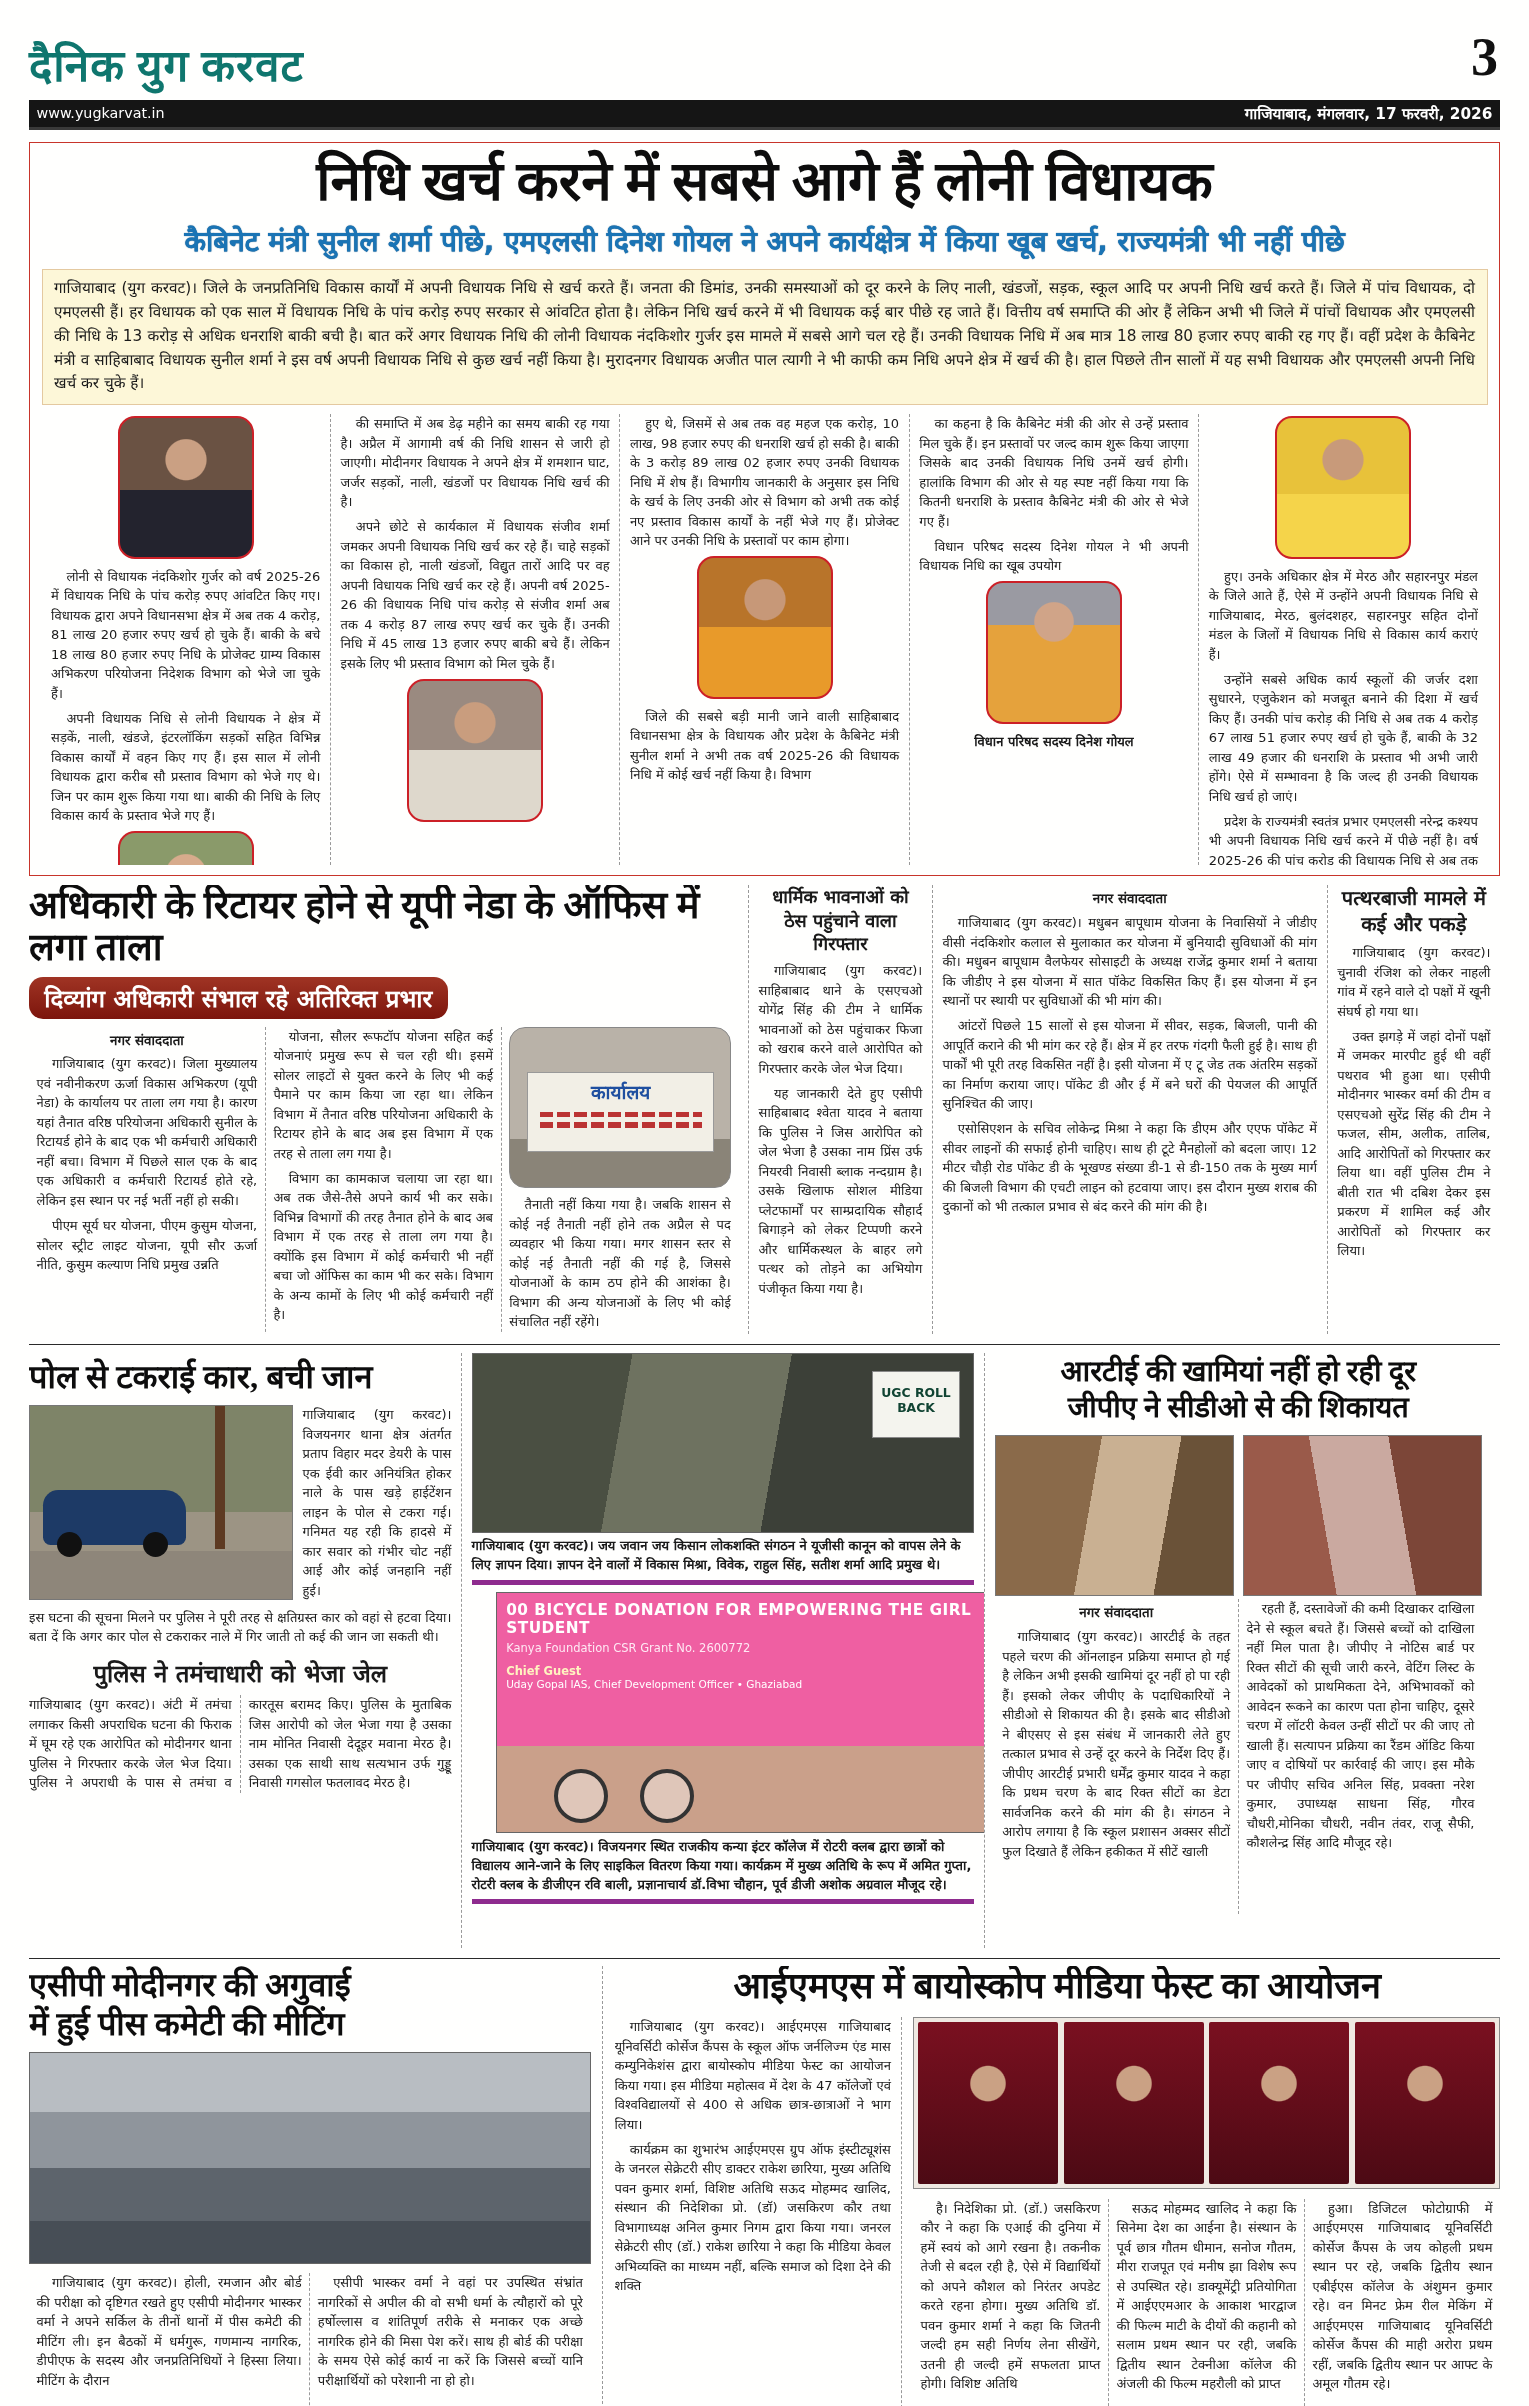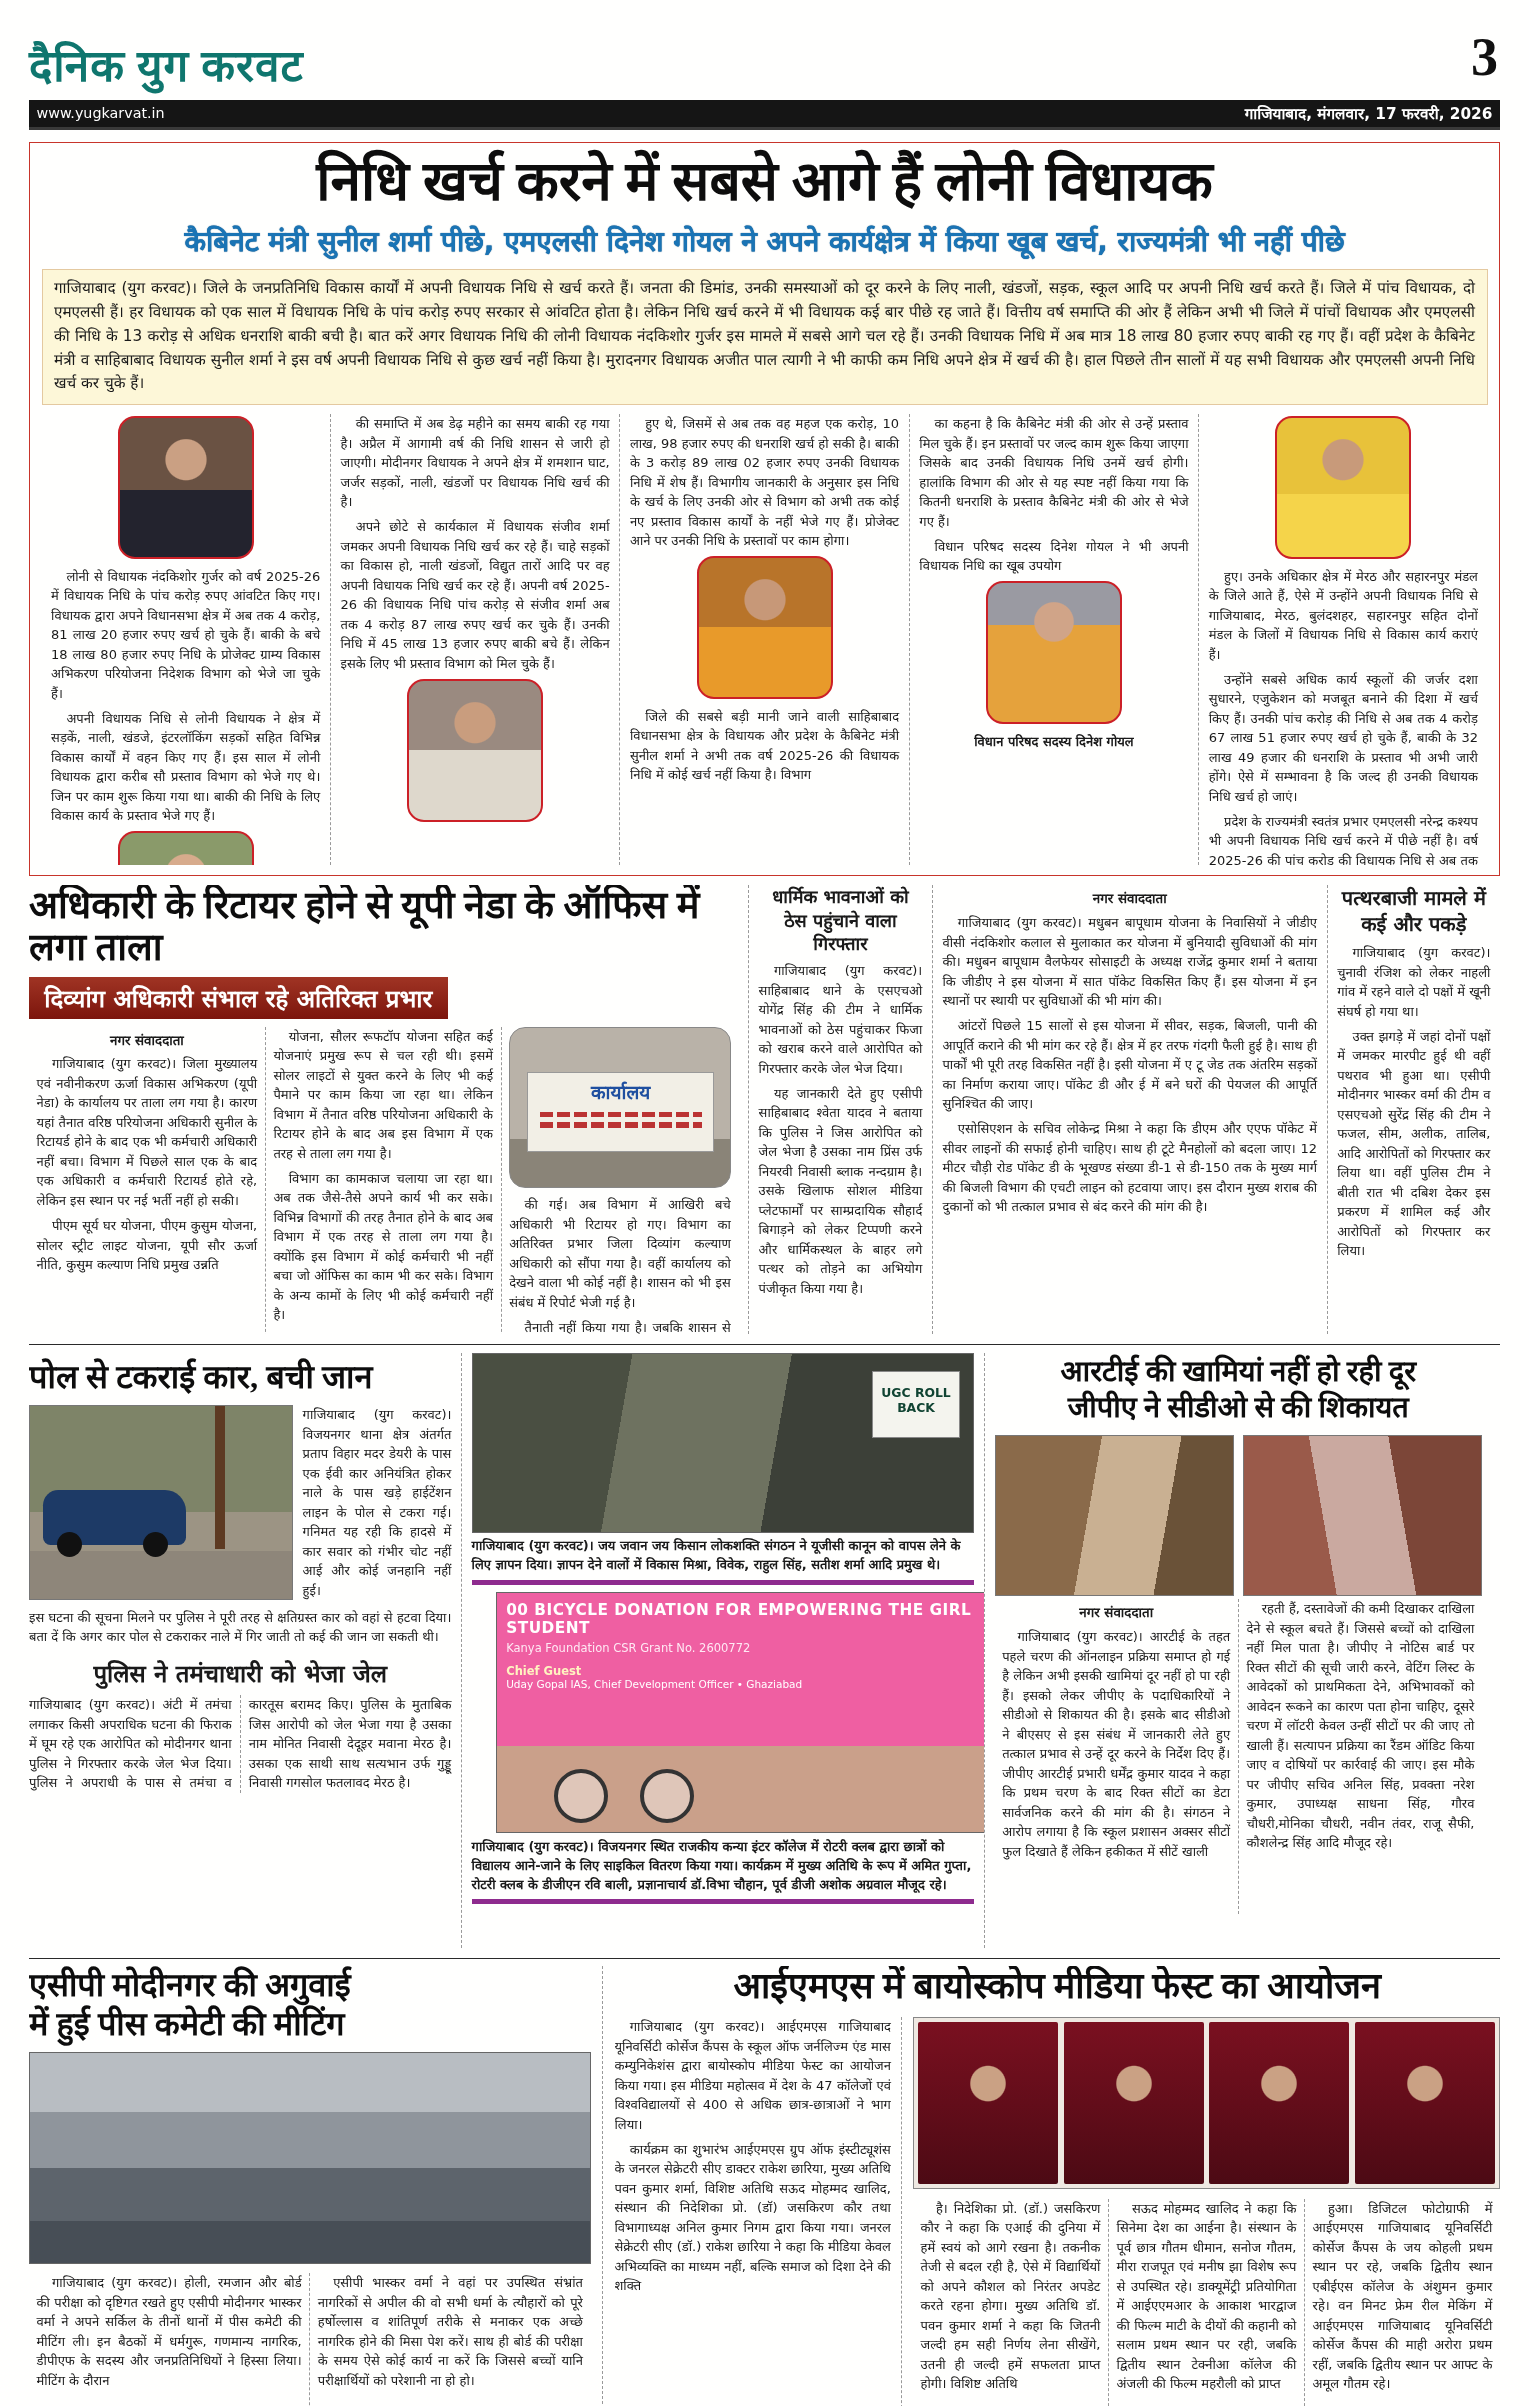--- a/index.html
+++ b/index.html
@@ -32,21 +32,21 @@
   .ph-caption { text-align:center; font-weight:bold; font-size:13px; margin:1.9px 0 5.7px 0; }
   h3.art-head, h2.art-head { font-family:"Liberation Serif","DejaVu Serif",serif; color:#0d0d0d; }
   .byline { text-align:center; font-weight:bold; font-size:13.4px; margin:3.8px 0; }
   .bodytext { font-size:13px; line-height:1.5; text-align:justify; }
   .bodytext p { margin-bottom:5.7px; text-indent:15.3px; }
 
   
   .band-mid { display:flex; margin-top:9.6px; height:449px; overflow:hidden; }
   .neda { width:719px; padding-right:9.6px; }
   .neda-head { font-size:38px; font-weight:bold; line-height:1.1; }
-  .kicker { display:inline-block; background:linear-gradient(#a03424,#7c150c); color:#fff; font-weight:bold; font-size:24px; padding:4.8px 15.3px; border-radius:0; margin:7.6px 0 7.6px 0;text-align:center; }
+  .kicker { display:inline-block; background:linear-gradient(#a03424,#7c150c); color:#fff; font-weight:bold; font-size:24px; padding:4.8px 15.3px; border-radius:14px; margin:7.6px 0 7.6px 0;text-align:center; }
   .neda-cols { display:flex; height:315px; overflow:hidden; }
   .neda-c { padding:0 7.6px; overflow:hidden; }
   .neda-c + .neda-c { border-left:1px dashed #999; }
   .neda-photo { width:222px; height:161px; border:1px solid #888; border-radius:16px; background:linear-gradient(#b9b2a8 0 70%, #8a8478 70%); position:relative; margin-bottom:7.6px; }
   .neda-sign { position:absolute; left:17px; top:44px; width:187px; height:80px; background:#f2efe6; border:1px solid #999; text-align:center; padding-top:5.7px; }
   .neda-sign .sign-main { color:#1f4fa0; font-weight:bold; font-size:19px; }
   .neda-sign .sign-sub { display:block; height:5.7px; margin:4.8px 11.5px; background:repeating-linear-gradient(90deg,#b33 0 13.4px, transparent 13.4px 17px); }
   .mid-narrow { padding:0 9.6px; border-left:1px dashed #999; overflow:hidden; }
   .arrest { width:191px; }
   .mad { width:411px; }
@@ -183,21 +183,20 @@
           <p>विभाग का कामकाज चलाया जा रहा था। अब तक जैसे-तैसे अपने कार्य भी कर सके। विभिन्न विभागों की तरह तैनात होने के बाद अब विभाग में एक तरह से ताला लग गया है। क्योंकि इस विभाग में कोई कर्मचारी भी नहीं बचा जो ऑफिस का काम भी कर सके। विभाग के अन्य कामों के लिए भी कोई कर्मचारी नहीं है।</p>
         </div>
         <div class="neda-c bodytext" style="width:241px">
           <div class="neda-photo">
             <div class="neda-sign">
               <div class="sign-main">कार्यालय</div>
               <span class="sign-sub"></span>
               <span class="sign-sub"></span>
             </div>
           </div>
-          <p>की गई। अब विभाग में आखिरी बचे अधिकारी भी रिटायर हो गए। विभाग का अतिरिक्त प्रभार जिला दिव्यांग कल्याण अधिकारी को सौंपा गया है। वहीं कार्यालय को देखने वाला भी कोई नहीं है। शासन को भी इस संबंध में रिपोर्ट भेजी गई है।</p>
           <p>तैनाती नहीं किया गया है। जबकि शासन से कोई नई तैनाती नहीं होने तक अप्रैल से पद व्यवहार भी किया गया। मगर शासन स्तर से कोई नई तैनाती नहीं की गई है, जिससे योजनाओं के काम ठप होने की आशंका है। विभाग की अन्य योजनाओं के लिए भी कोई संचालित नहीं रहेंगे।</p>
         </div>
       </div>
     </article>
 
     <article class="mid-narrow arrest bodytext">
       <h3 class="arrest-head">धार्मिक भावनाओं को ठेस पहुंचाने वाला गिरफ्तार</h3>
       <p>गाजियाबाद (युग करवट)। साहिबाबाद थाने के एसएचओ योगेंद्र सिंह की टीम ने धार्मिक भावनाओं को ठेस पहुंचाकर फिजा को खराब करने वाले आरोपित को गिरफ्तार करके जेल भेज दिया।</p>
       <p>यह जानकारी देते हुए एसीपी साहिबाबाद श्वेता यादव ने बताया कि पुलिस ने जिस आरोपित को जेल भेजा है उसका नाम प्रिंस उर्फ नियरवी निवासी ब्लाक नन्दग्राम है। उसके खिलाफ सोशल मीडिया प्लेटफार्मों पर साम्प्रदायिक सौहार्द बिगाड़ने को लेकर टिप्पणी करने और धार्मिकस्थल के बाहर लगे पत्थर को तोड़ने का अभियोग पंजीकृत किया गया है।</p>
     </article>

